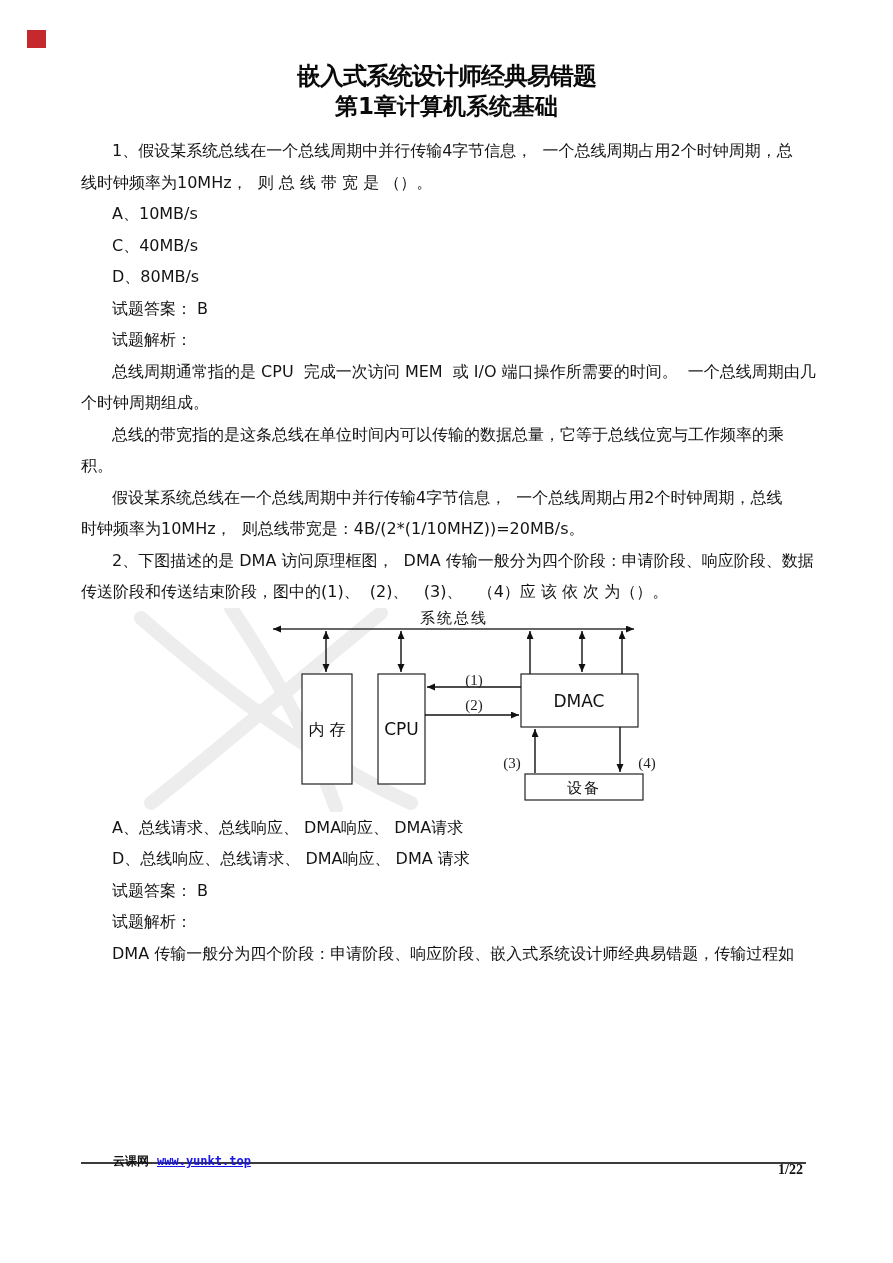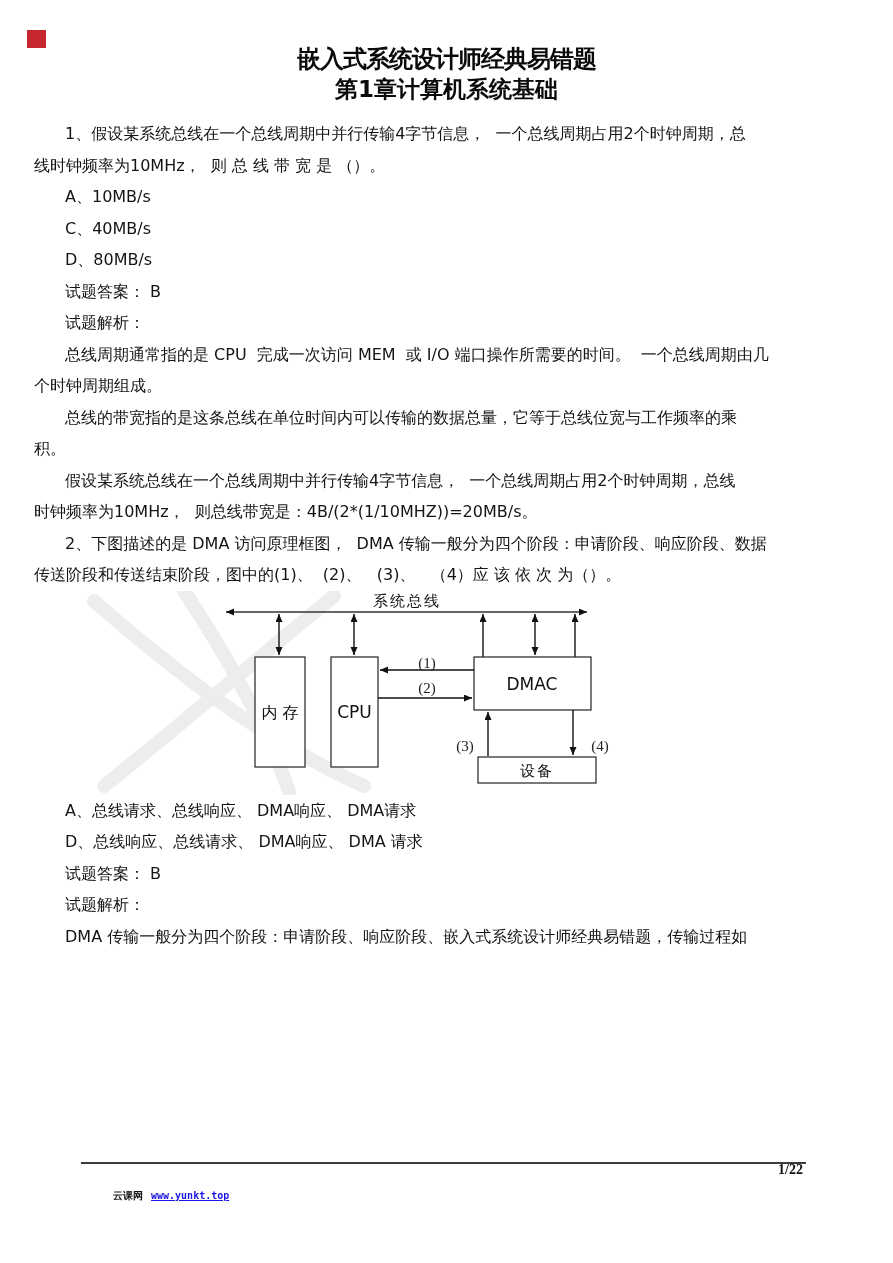--- a/index.html
+++ b/index.html
@@ -3,34 +3,34 @@
 <meta charset="utf-8">
 <style>
   html,body{margin:0;padding:0;background:#888;}
   .page{
     position:relative;width:893px;height:1263px;margin:0 auto;
     background:#ffffff;overflow:hidden;color:#141414;
     font-family:"DejaVu Sans","Liberation Sans",sans-serif;
   }
   .red-mark{position:absolute;left:27px;top:30px;width:19px;height:18px;background:#c5292e;}
   .doc-title{
-    padding-top:44px;text-align:center;font-size:24px;font-weight:bold;
+    padding-top:61px;text-align:center;font-size:24px;font-weight:bold;
     letter-spacing:-1px;line-height:30px;color:#0a0a0a;
   }
   .chapter-heading{
     text-align:center;font-size:23px;font-weight:bold;
     line-height:30px;color:#0a0a0a;
   }
-  .body-text{margin:14px 85px 0 34px;width:727px;}
+  .body-text{margin:14px 85px 0 81px;width:727px;}
   .ln{font-size:16px;line-height:31.5px;height:31.5px;white-space:pre;color:#141414;}
   .ind{padding-left:31px;}
   .diagram{position:relative;width:727px;height:204px;}
   .diagram svg{position:absolute;left:0;top:0;}
   .footer-rule{position:absolute;left:81px;top:1162px;width:725px;border-top:2px solid #3c3c3c;}
-  .footer{position:absolute;left:113px;top:1187px;font-size:10px;line-height:18px;}
+  .footer{position:absolute;left:113px;top:1152px;font-size:12px;line-height:18px;}
   .footer-site{font-weight:bold;color:#111;}
   .footer-link{
     margin-left:8px;font-family:"DejaVu Sans Mono","Liberation Mono",monospace;
     font-weight:bold;color:#1a16e8;text-decoration:underline;cursor:pointer;
   }
   .page-num{
     position:absolute;right:90px;top:1162px;font-size:14px;font-weight:bold;
     font-family:"Liberation Serif","DejaVu Serif",serif;color:#111;
   }
   .svg-label{font-family:"DejaVu Sans","Liberation Sans",sans-serif;fill:#111;}

